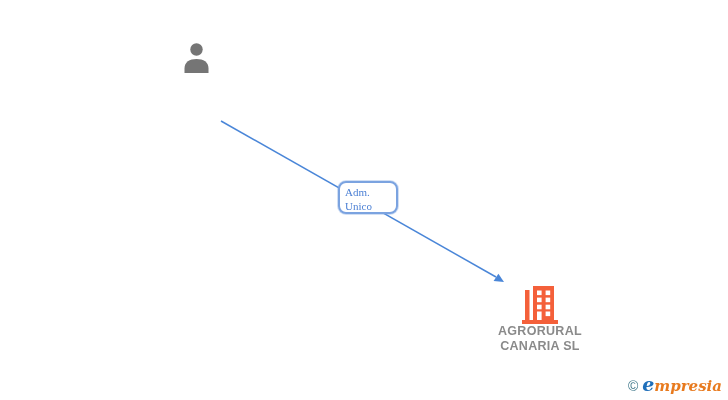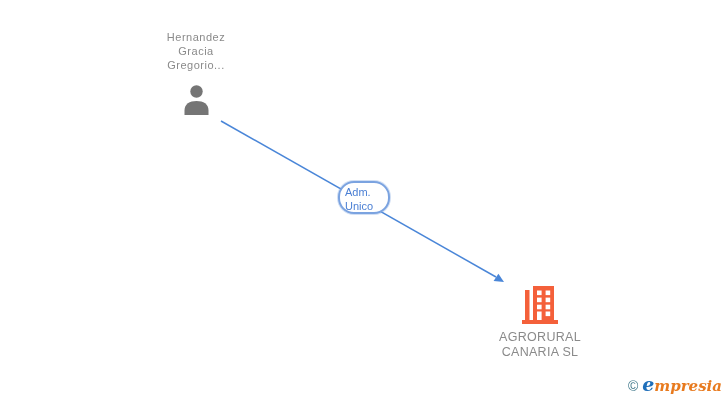--- a/index.html
+++ b/index.html
@@ -22,39 +22,40 @@
     font-size:11px;
     line-height:14px;
     color:#8a8a8a;
     white-space:pre-line;
     letter-spacing:0.5px;
   }
   .person-icon-wrap{margin-top:13px;line-height:0;}
   .edge-label-box{
     position:absolute;
     left:338px;top:181px;
-    width:52px;height:33px;
+    width:60px;height:33px;
     box-sizing:border-box;
     background:#ffffff;
     border:2px solid #7ba3e0;
-    border-radius:16px;
+    border-radius:8px;
     box-shadow:0 0 0 1px rgba(123,163,224,0.35);
     font-size:11px;
     line-height:14px;
     color:#4a7fd4;
     padding:2px 0 0 5px;
     white-space:pre-line;
     text-align:left;
+    font-family:Liberation Serif, serif;
   }
   .company-node{left:480px;top:284px;width:120px;}
   .company-icon-wrap{line-height:0;}
   .company-label{
-    margin-top:6px;
+    margin-top:0;
     font-size:12.5px;
-    font-weight:400;
+    font-weight:700;
     line-height:15px;
     color:#8a8a8a;
     white-space:pre-line;
     letter-spacing:0.3px;
   }
   .brand-logo{
     position:absolute;
     right:6px;top:373px;
     height:24px;
     display:flex;
@@ -84,23 +85,20 @@
 <body>
 
 <div class="canvas">
 
   <svg class="edge-layer" viewBox="0 0 728 400">
     <line x1="221" y1="121" x2="496" y2="277" stroke-width="1.5" stroke="#4a86d8"></line>
     <polygon points="504,282 493.6,280.9 498.4,273.7" fill="#4a86d8"></polygon>
   </svg>
 
   <div class="node person-node">
-    <div class="node-label">Hernandez
-Gracia
-Gregorio...</div>
     <div class="person-icon-wrap">
       <svg width="27" height="30" viewBox="0 0 27 30">
         <g fill="#757575">
           <circle cx="13.5" cy="6.5" r="6.2"></circle>
           <path d="M1.5,30 v-4.5 c0-6.5 5-9.5 12-9.5 s12,3 12,9.5 V30 z"></path>
         </g>
       </svg>
     </div>
   </div>
 

